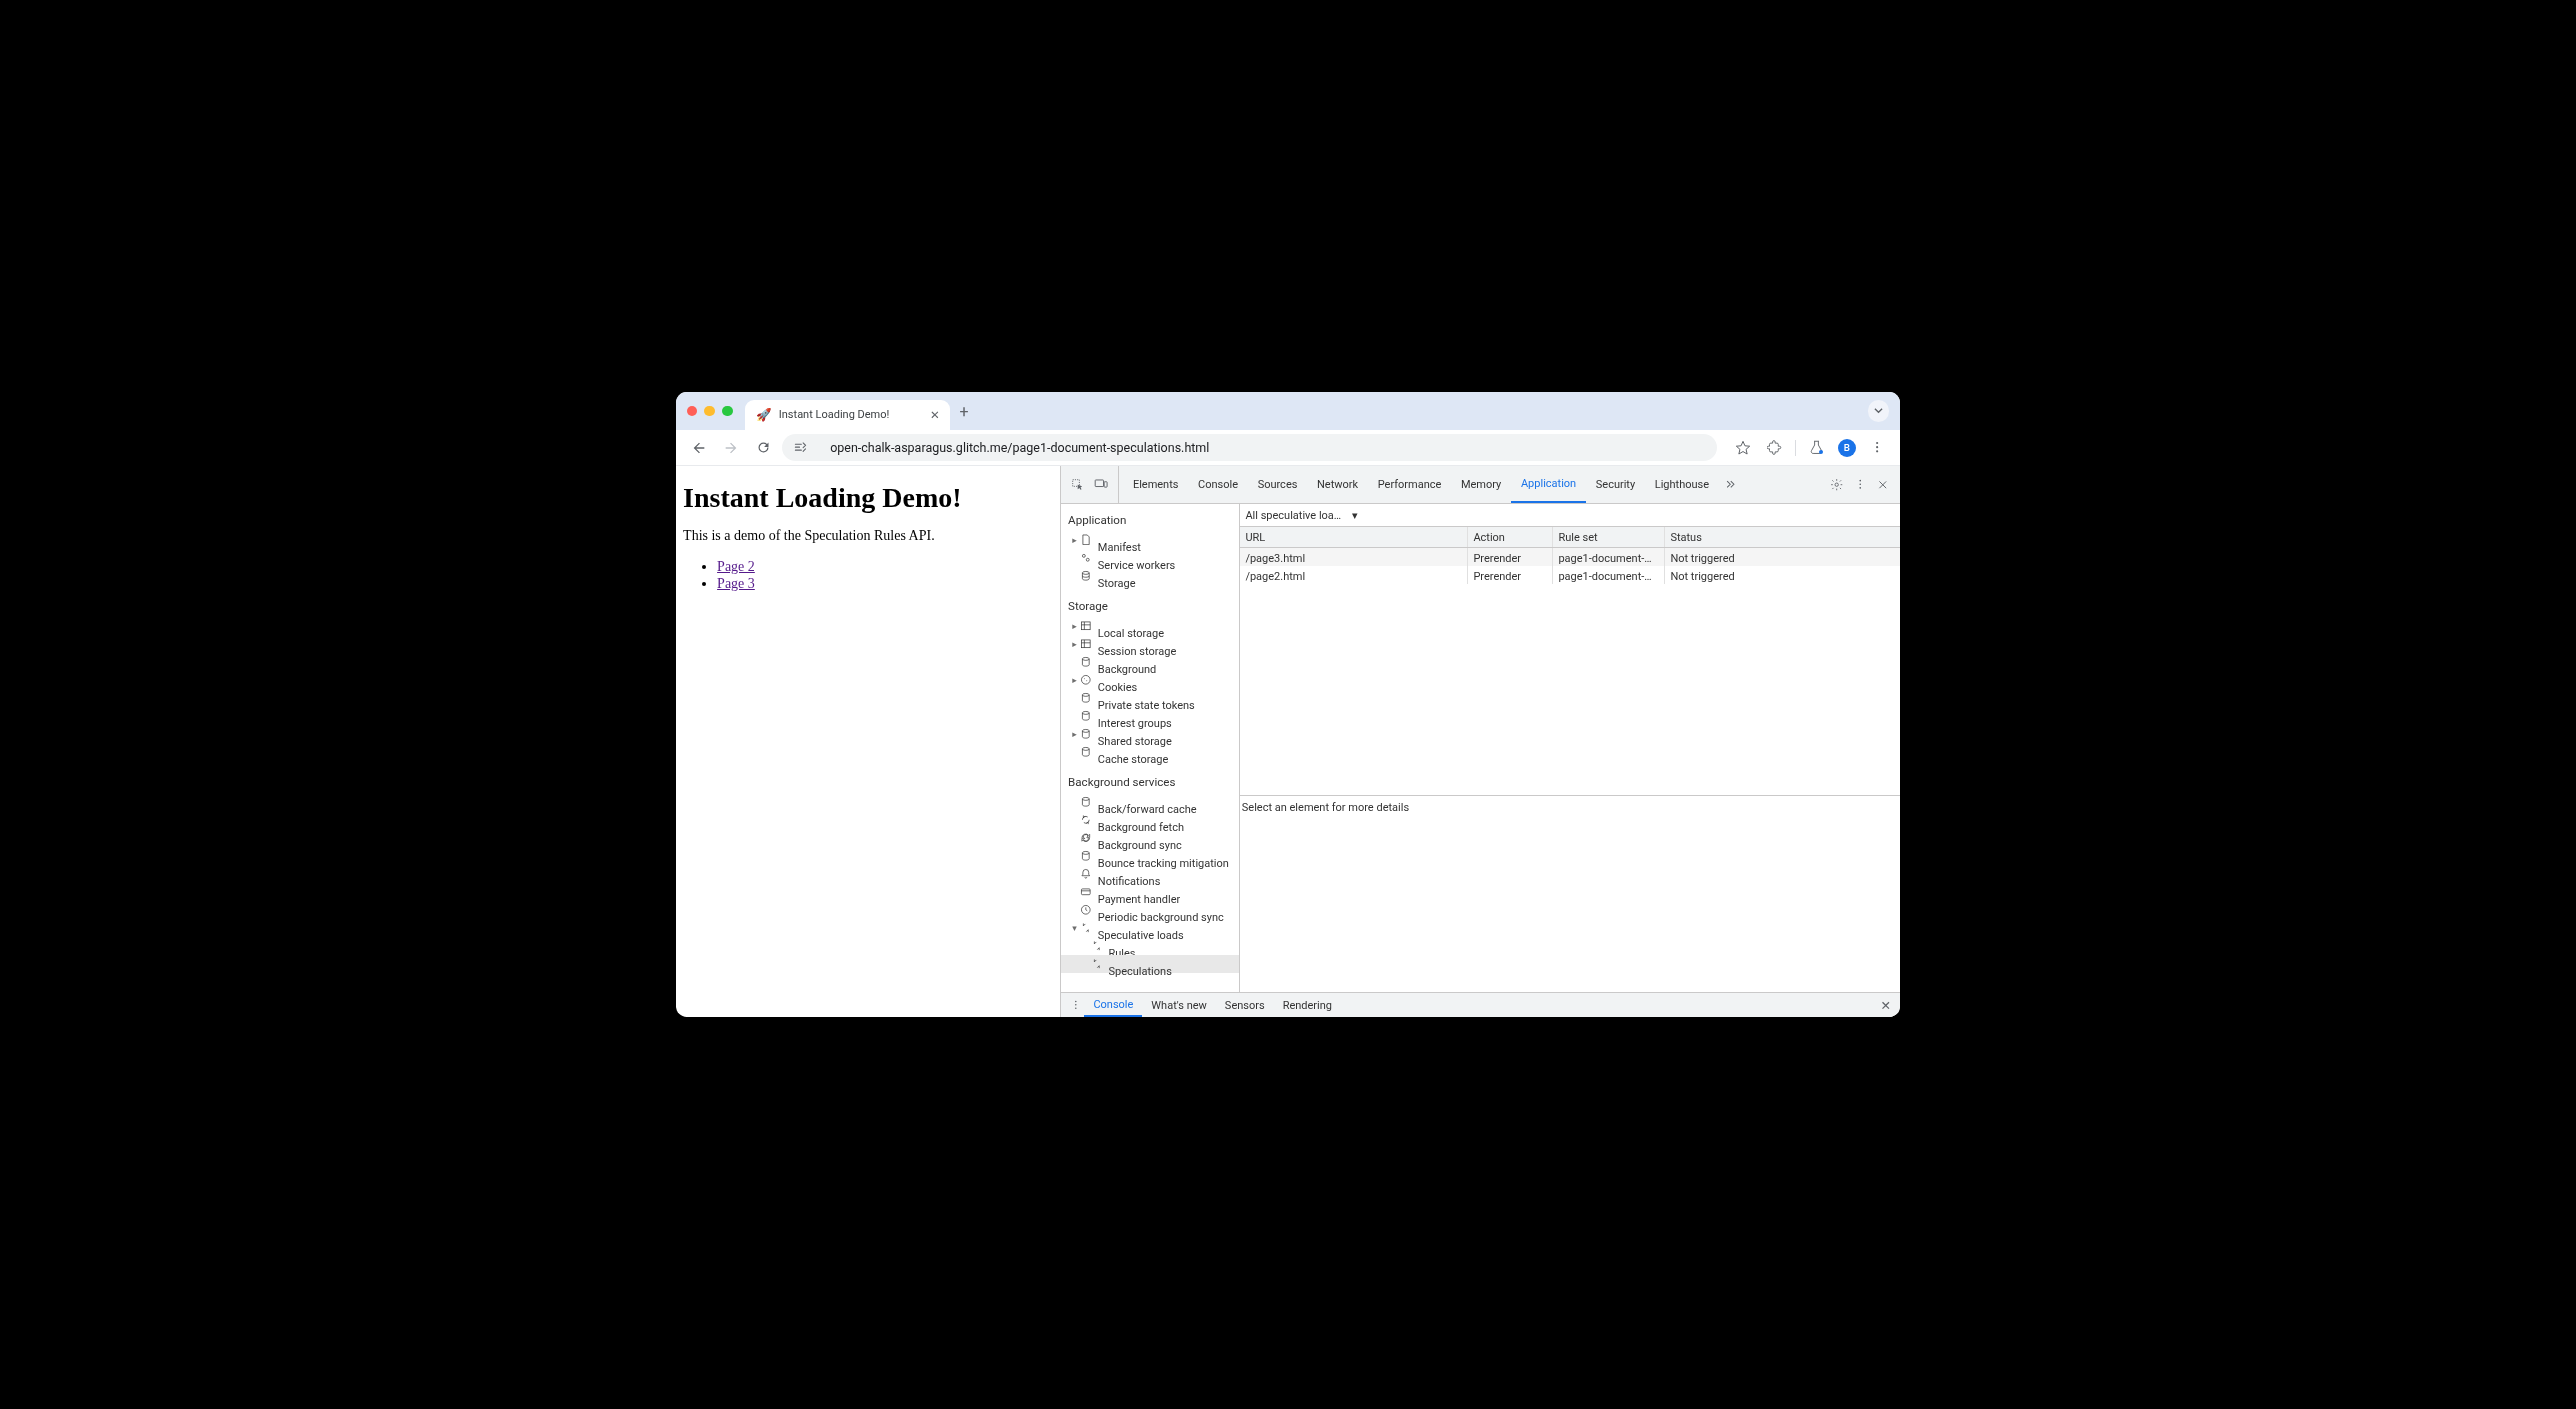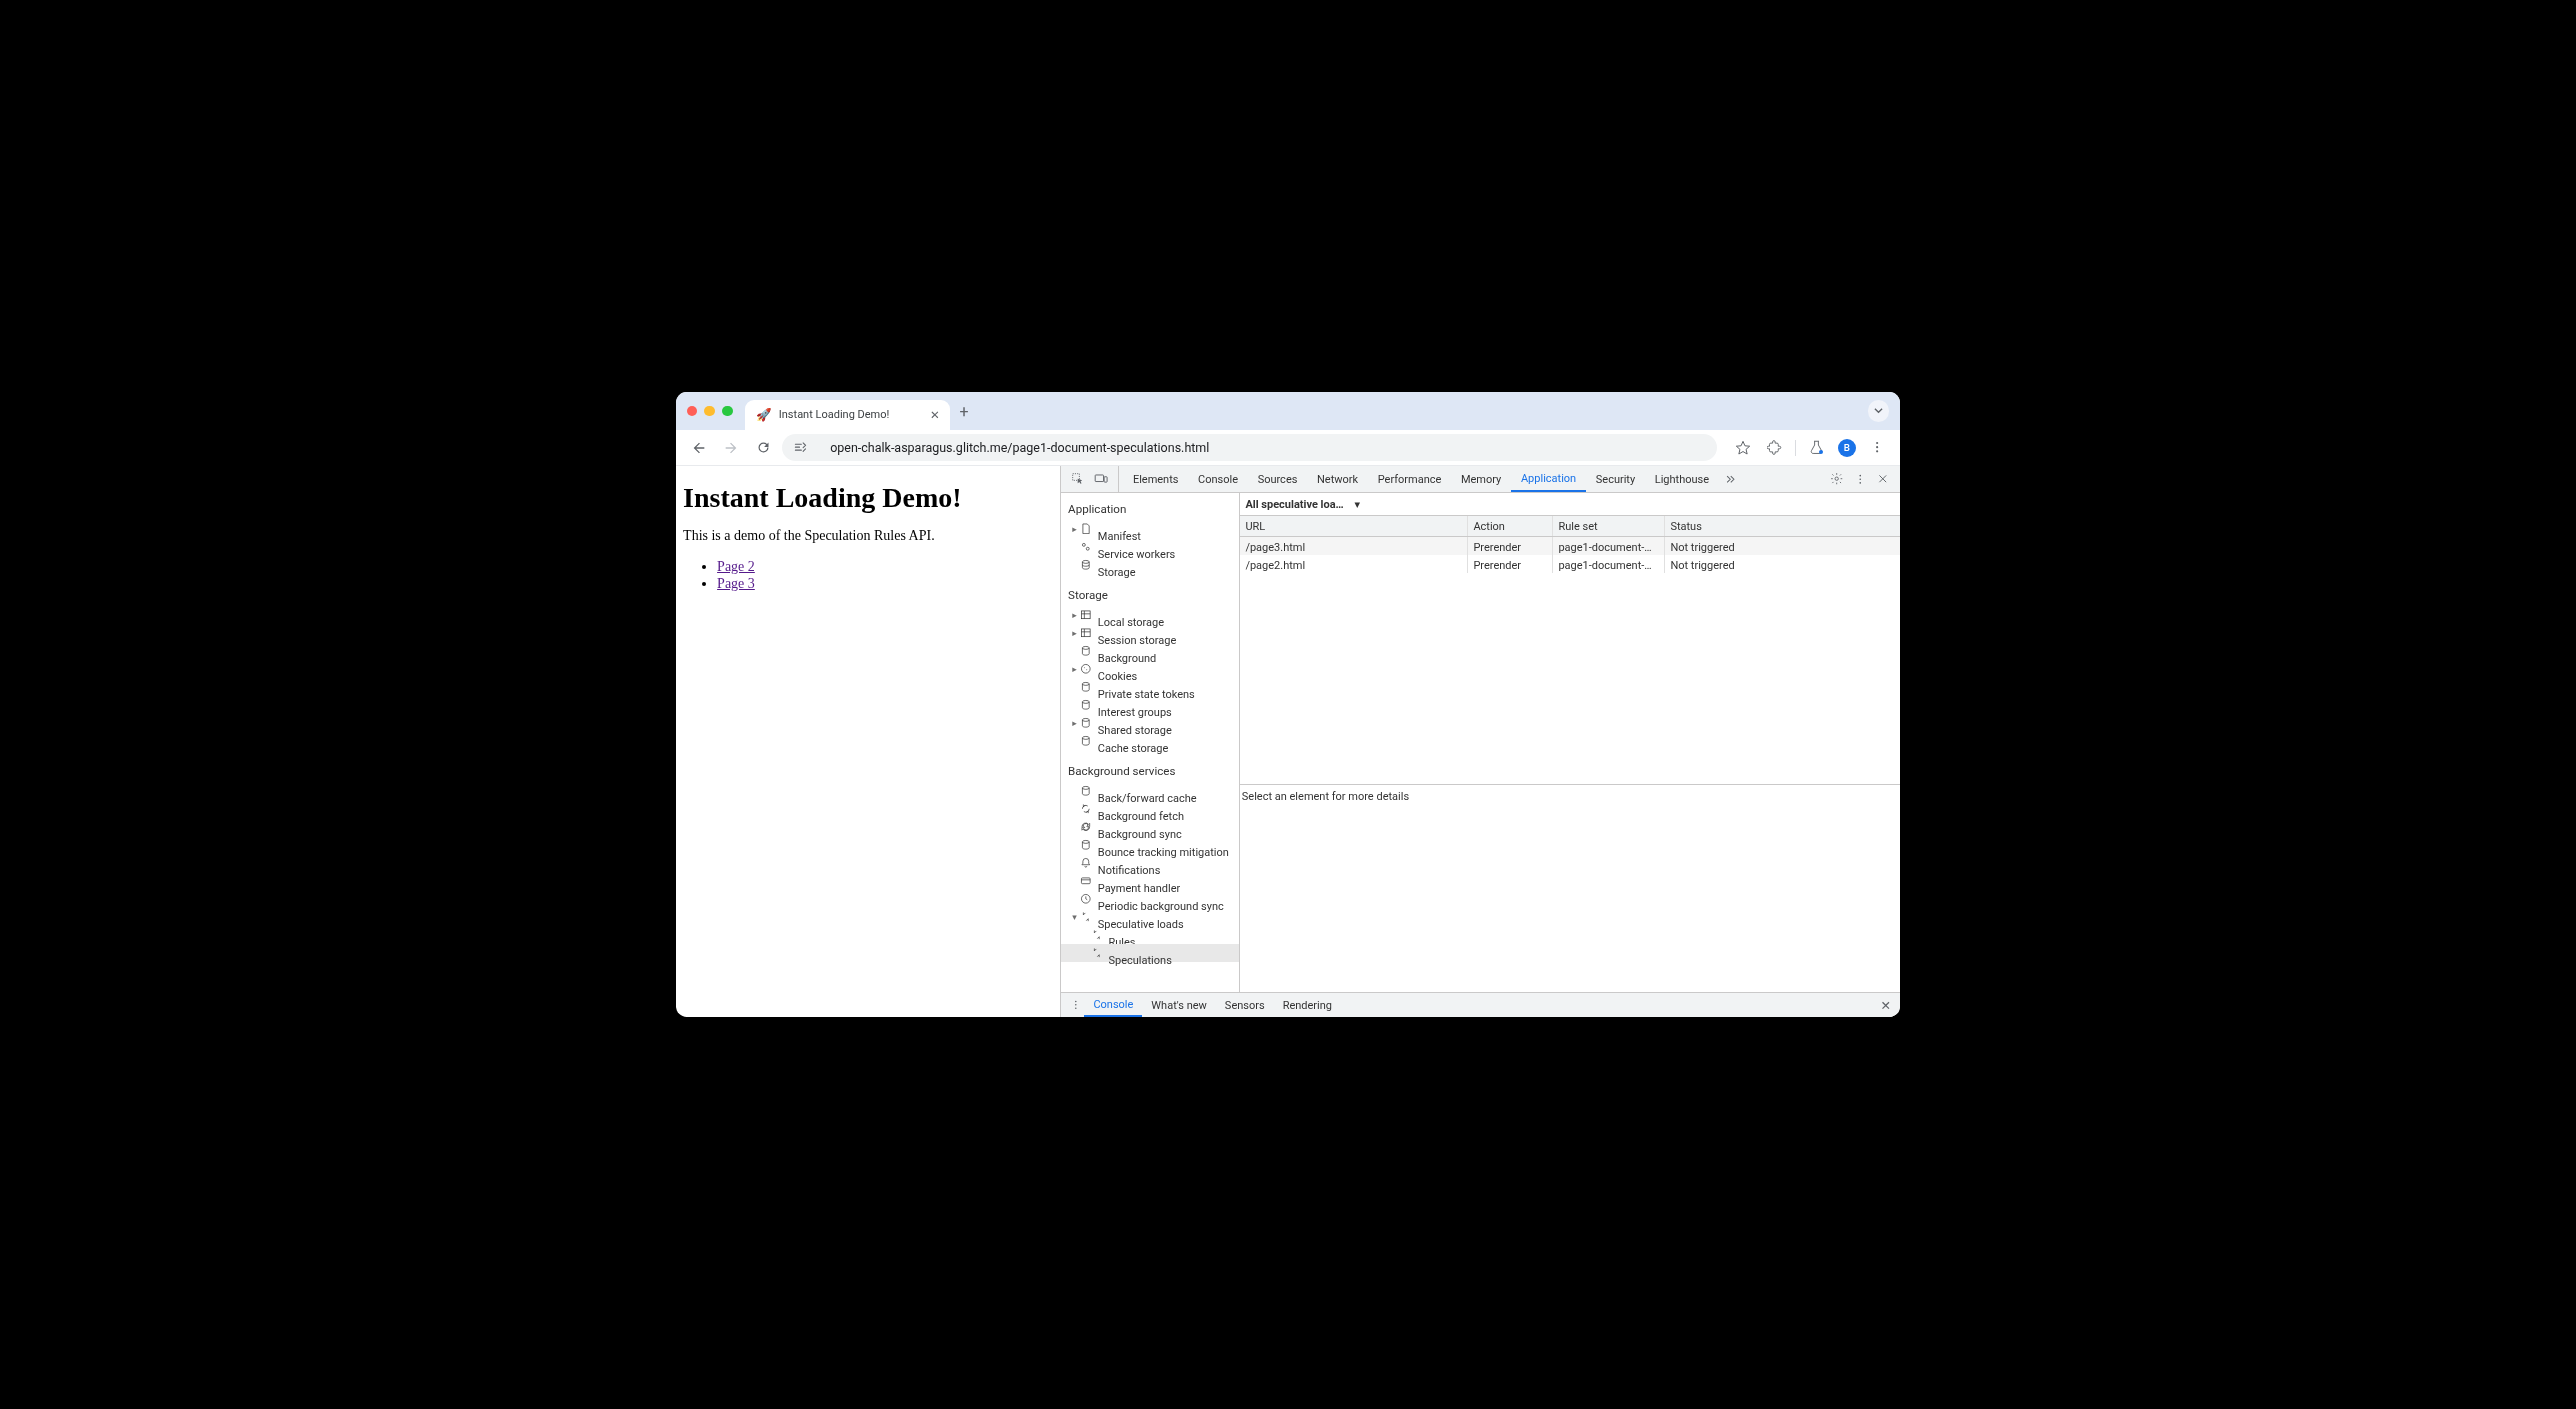--- a/index.html
+++ b/index.html
@@ -37,21 +37,21 @@
   
   .page { width: 384px; padding: 16px 7.1px; font-family: Georgia, "Times New Roman", serif; color: #000; }
   .page h1 { font-size: 28px; font-weight: bold; margin-bottom: 14.3px; }
   .page p { font-size: 14px; margin-bottom: 14.3px; }
   .page ul { padding-left: 34px; }
   .page li { font-size: 14px; margin-bottom: 1.8px; }
   .page a { color: #551a8b; text-decoration: underline; }
   
   
   .devtools { flex: 1; display: flex; flex-direction: column; border-left: 0.9px solid #cac9c9; font-size: 11px; color: #333; }
-  .dt-tabs { height: 27px; background: #f1f3f4; border-bottom: 0.9px solid #cac9c9; display: flex; align-items: stretch; padding-left: 5.4px; }
+  .dt-tabs { height: 38px; background: #f1f3f4; border-bottom: 0.9px solid #cac9c9; display: flex; align-items: stretch; padding-left: 5.4px; }
   .dt-icon-btn { width: 23px; display: flex; align-items: center; justify-content: center; color: #5f6368; cursor: pointer; }
   .dt-tab { padding: 0 9.8px; display: flex; align-items: center; cursor: pointer; color: #333; white-space: nowrap; }
   .dt-tab.active { color: #1a73e8; border-bottom: 2.2px solid #1a73e8; }
   .dt-tabs-right { margin-left: auto; display: flex; align-items: center; padding-right: 5.4px; }
   
   .dt-body { flex: 1; display: flex; overflow: hidden; }
   
   
   .sidebar { width: 179px; border-right: 0.9px solid #cac9c9; overflow-y: auto; background: #fff; }
   .sb-section { padding: 5.4px 0; }
@@ -60,21 +60,21 @@
   .sb-item.selected { background: #e8e8e8; }
   .sb-item .arrow { width: 9px; font-size: 9px; color: #6e6e6e; text-align: center; flex-shrink: 0; }
   .sb-item .ic { width: 14.3px; display: inline-flex; justify-content: center; margin-right: 4.5px; flex-shrink: 0; }
   .sb-item .txt { white-space: nowrap; overflow: hidden; text-overflow: ellipsis; margin-top: 16px; }
   .sb-sub2 { padding-left: 19.7px; }
   
   
   .main { flex: 1; display: flex; flex-direction: column; overflow: hidden; }
   .filter-bar { height: 23px; border-bottom: 0.9px solid #cac9c9; display: flex; align-items: center; padding: 0 5.4px; background: #fff; }
   .filter-dd { font-size: 11px; color: #333; display: flex; align-items: center; gap: 10.7px; cursor: pointer; max-width: 125px; }
-  .filter-dd .lbl { overflow: hidden; text-overflow: ellipsis; white-space: nowrap; font-weight: bold; }
+  .filter-dd .lbl { overflow: hidden; text-overflow: ellipsis; white-space: nowrap; }
   
   .table { flex: 0 0 268px; overflow: auto; background: #fff;}
   .thead { display: flex; background: #f1f3f4; border-bottom: 0.9px solid #cac9c9; height: 21.4px; }
   .th, .td { padding: 3.6px 5.4px; border-right: 0.9px solid #e0e0e0; font-size: 11px; white-space: nowrap; overflow: hidden; text-overflow: ellipsis; }
   .th:last-child, .td:last-child { border-right: none; }
   .col-url { flex: 0 0 228px; }
   .col-action { flex: 0 0 85px; }
   .col-ruleset { flex: 0 0 112px; }
   .col-status { flex: 1; }
   .trow { display: flex; height: 18px; }

